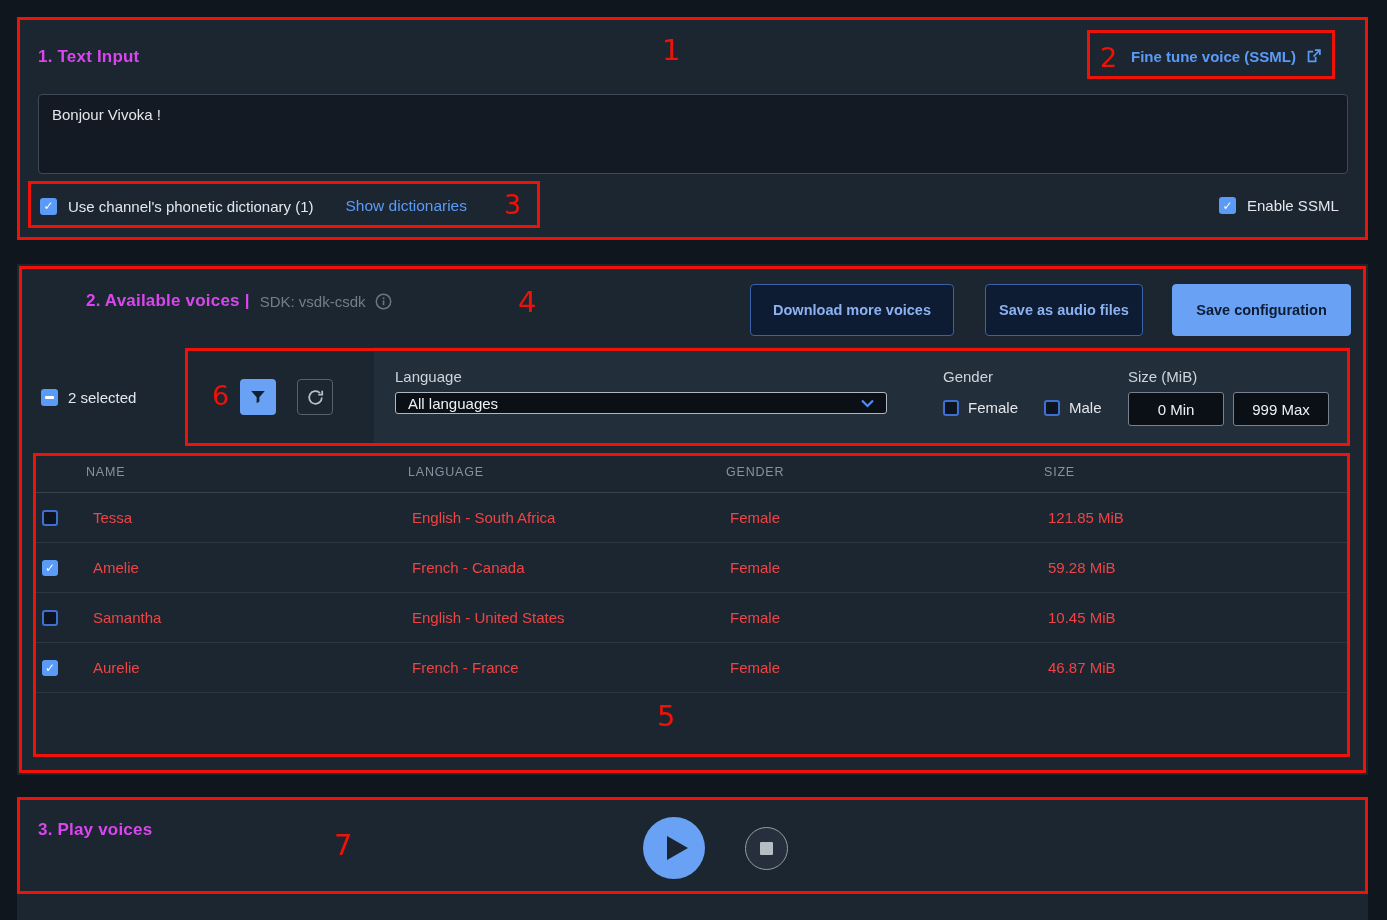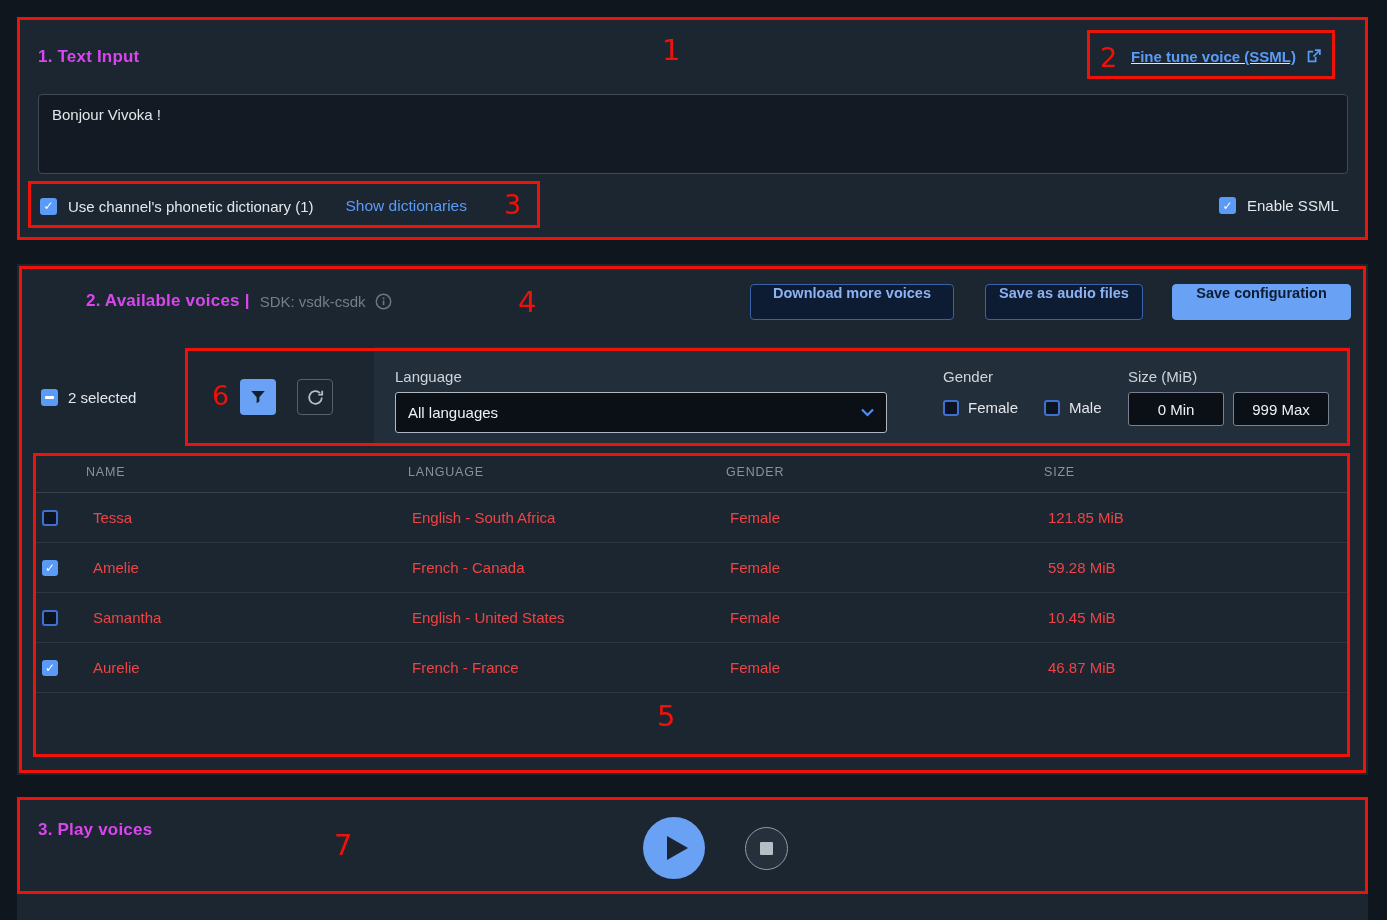--- a/index.html
+++ b/index.html
@@ -37,39 +37,39 @@
   .cbx[data-state="checked"]::after { content:"✓"; color:#fff; font-size:12px; font-weight:700; line-height:1; }
   .cbx[data-state="indeterminate"] { background:#5b9bf8; }
   .cbx[data-state="indeterminate"]::after { content:""; display:block; width:9px; height:3px; background:#fff; border-radius:1px; }
   .cbx[data-state="unchecked"] { background:#0c141f; border:2px solid #3e6fd1; }
   .cbx.small { width:16px; height:16px; }
 
   .check-row { position:absolute; display:flex; align-items:center; gap:11px; font-size:15px; }
 
   
   .btn {
-    position:absolute; top:20px; height:36px; border-radius:4px;
-    display:flex; align-items:flex-start; justify-content:center;
+    position:absolute; top:20px; height:52px; border-radius:4px;
+    display:flex; align-items:center; justify-content:center;
     font-size:14.5px; font-weight:700; cursor:pointer;
   }
   .btn-outline { background:#0e1c33; border:1px solid #3a62a8; color:#8cb2f2; }
   .btn-filled  { background:#69a1f4; color:#0e1c33; border:1px solid #69a1f4; }
 
   .icon-btn {
     position:absolute; width:36px; height:36px; border-radius:4px;
     display:flex; align-items:center; justify-content:center; cursor:pointer;
   }
   .icon-btn.filled { background:#69a1f4; }
   .icon-btn.ghost  { background:transparent; border:1px solid #56606e; }
 
   
   .filter-bar { position:absolute; left:357px; top:83px; width:976px; height:99px; background:#232e3b; }
   .field-label { position:absolute; font-size:15px; color:#ced4db; }
   .select-box {
-    position:absolute; left:21px; top:45px; width:492px; height:41px;
+    position:absolute; left:21px; top:45px; width:492px; height:22px;
     background:#0b1016; border:1px solid #aeb8c3; border-radius:3px;
     display:flex; align-items:center; padding:0 12px; font-size:15px; color:#eef1f5; cursor:pointer;
   }
   .select-box .chev { margin-left:auto; }
   .num-input {
     position:absolute; top:45px; height:34px;
     background:#0b1016; border:1px solid #77818f; border-radius:3px;
     display:flex; align-items:center; justify-content:center;
     font-size:15px; color:#eef1f5; cursor:text;
   }
@@ -107,21 +107,21 @@
   svg { display:block; }
 </style>
 </head>
 <body>
 
 <div class="page">
 
   <div class="panel" id="panel-text-input">
     <div class="sec-title" style="left:21px; top:30px;">1. Text Input</div>
 
-    <div style="position:absolute; left:1114px; top:31px; display:flex; align-items:flex-start; gap:9px;text-decoration:underline;">
+    <div style="position:absolute; left:1114px; top:31px; display:flex; align-items:flex-start; gap:9px;">
       <span class="link">Fine tune voice (SSML)</span>
       <span>
         <svg width="17" height="17" viewBox="0 0 24 24" fill="none" stroke="#5b9bf8" stroke-width="2.4">
           <path d="M15 12.5V19H5V5h6.5"></path>
             <path d="M14 3h7v7"></path>
             <path d="M21 3l-9 9"></path>
         </svg>
       </span>
     </div>
 

